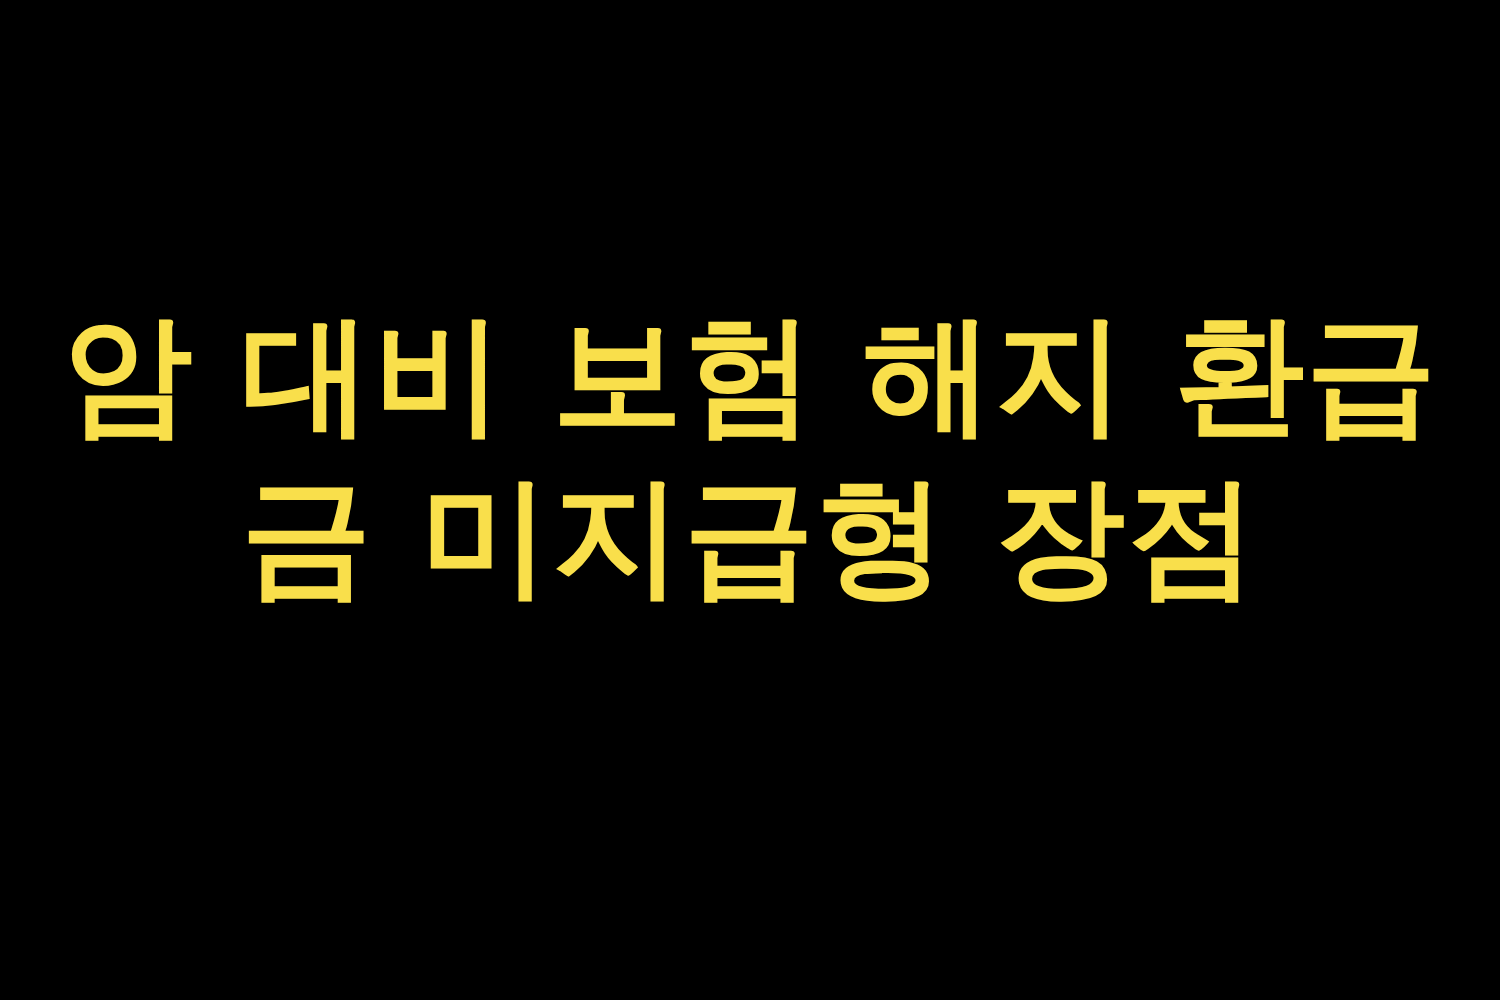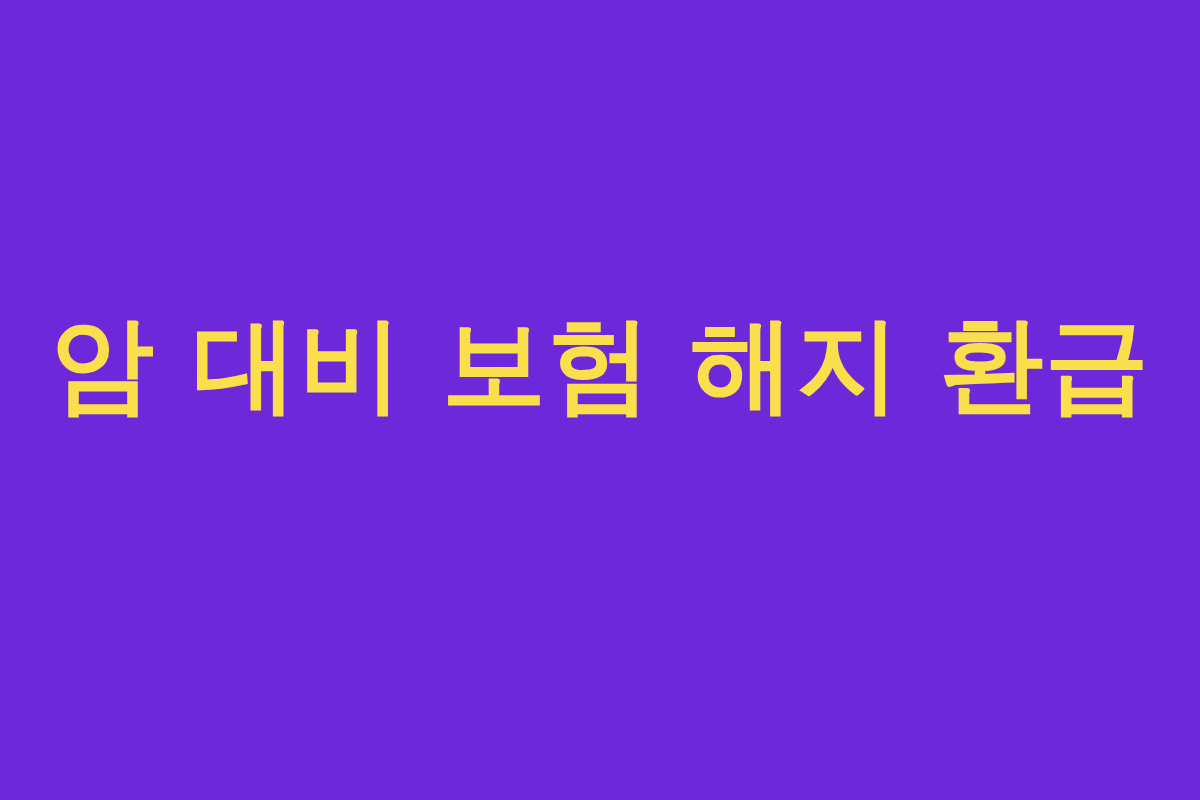--- a/index.html
+++ b/index.html
@@ -49,22 +49,23 @@
     line-height: 130px;
     letter-spacing: 1.5px;
     white-space: nowrap;
     text-align: center;
     -webkit-font-smoothing: antialiased;
   }
 </style>
 </head>
 <body>
 
-<div id="thumbnail-card" style="background-color: #6d28d9;">
+<div id="thumbnail-card" style="background-color: #000000;">
 
   <div id="title-block">
 
     <span class="title-line" style="color: rgb(249, 223, 75);">암 대비 보험 해지 환급</span>
 
+    <span class="title-line" style="color: rgb(249, 223, 75);">금 미지급형 장점</span>
 
   </div>
 
 </div>
 
 </body></html>

